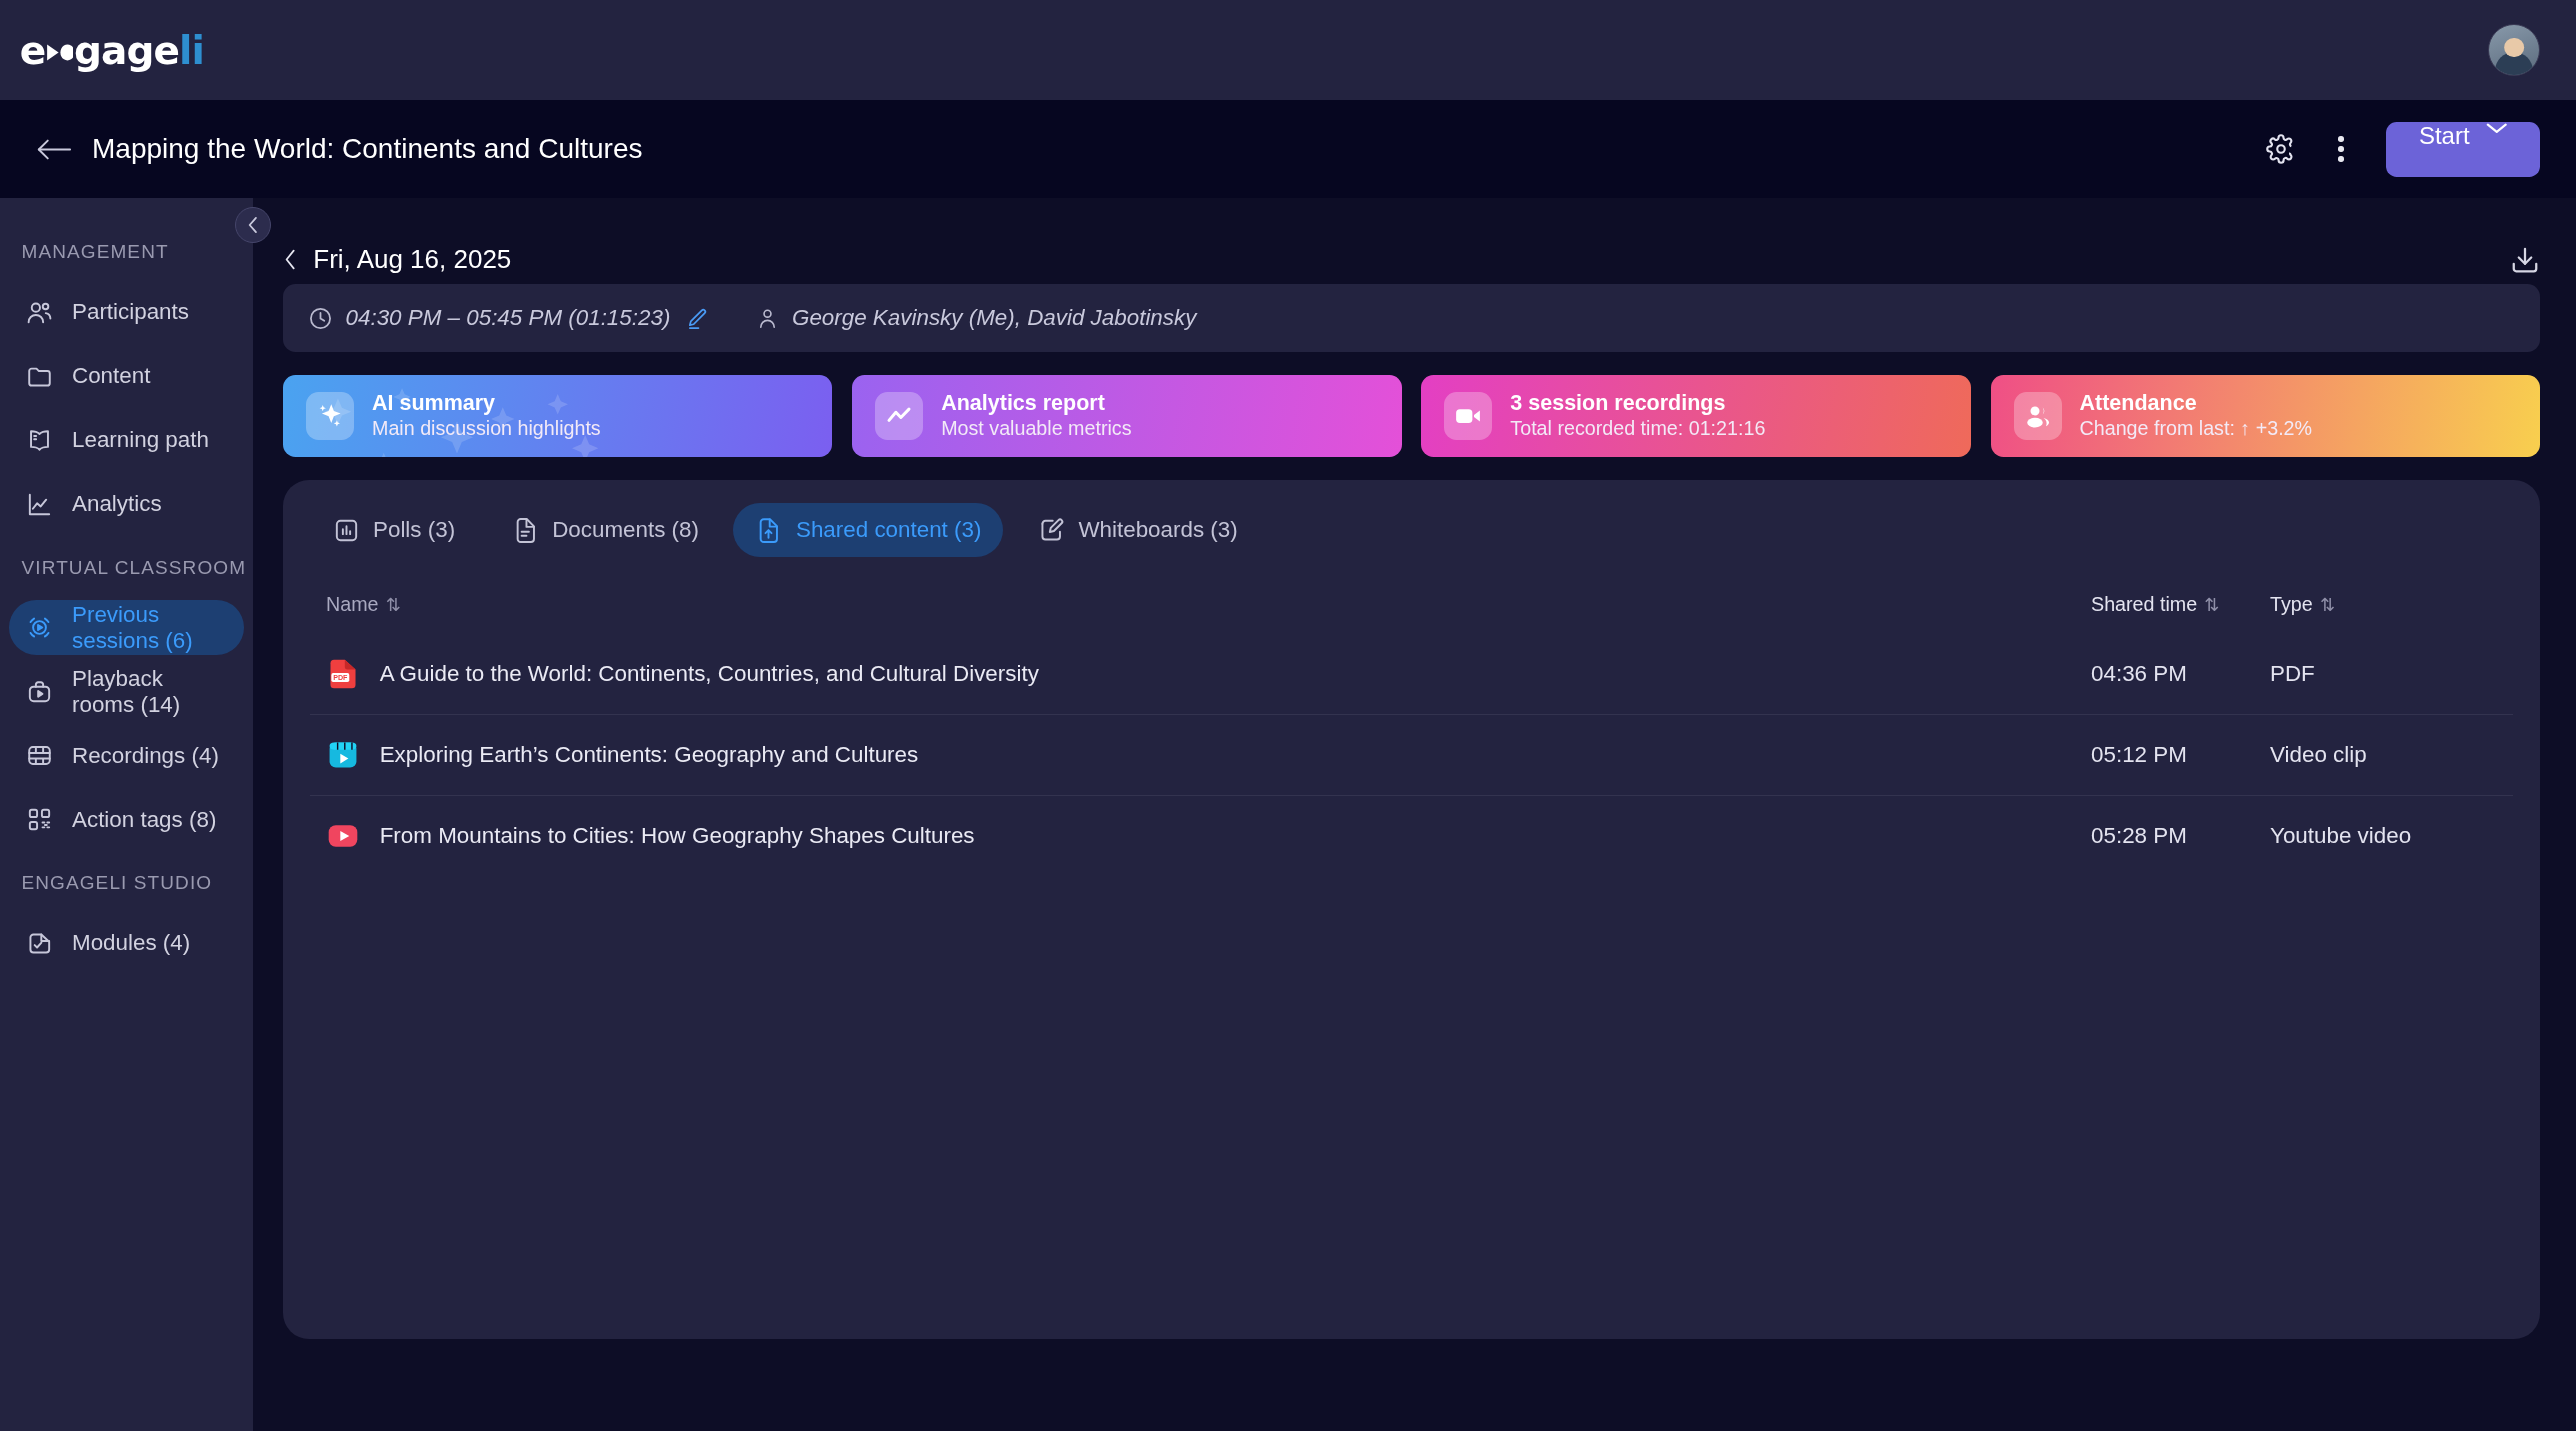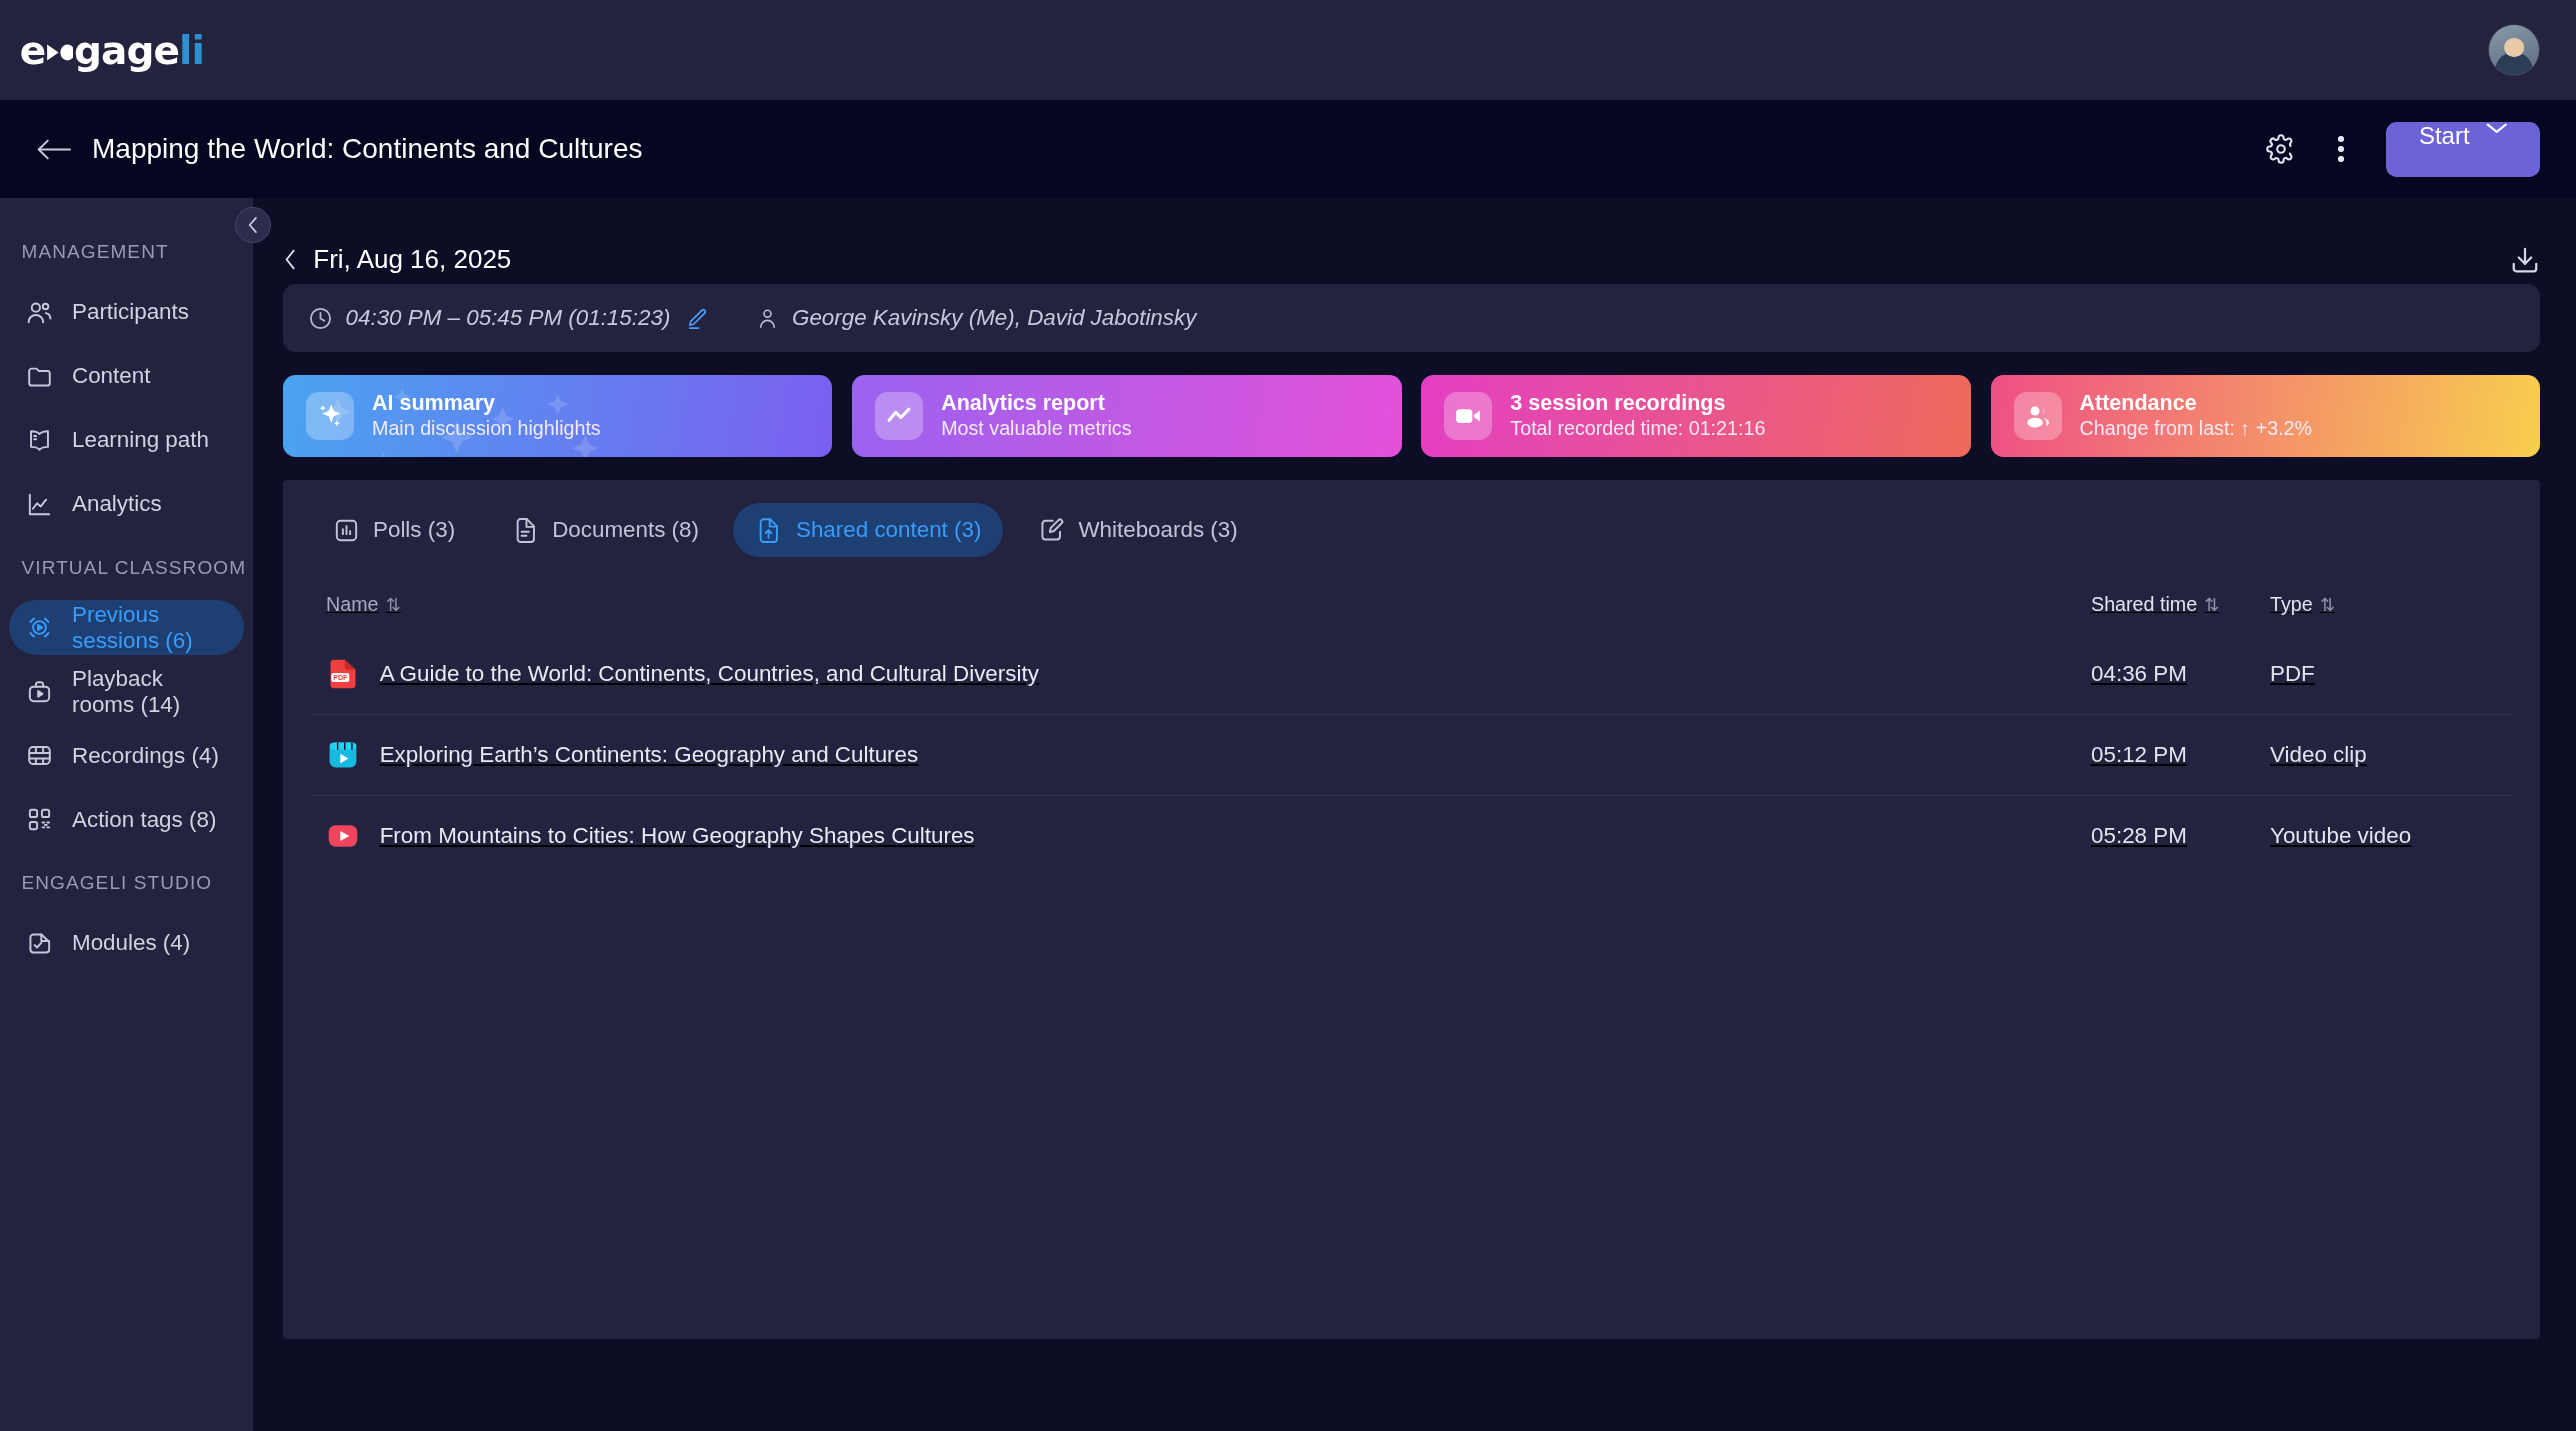--- a/index.html
+++ b/index.html
@@ -126,33 +126,33 @@
     display: flex; align-items: center; justify-content: center;
     flex: 0 0 48px; z-index: 2;
   }
   .gcard .txt { z-index: 2; }
   .gcard .t1 { font-size: 21.5px; font-weight: 700; color: #fff; line-height: 1.15; }
   .gcard .t2 { font-size: 19.7px; color: #f3eaf7; line-height: 1.3; }
   .stars { position:absolute; inset:0; z-index:1; opacity:.45; }
 
   
   .panel {
-    background: #232340; border-radius: 4px; margin-top: 23px;
+    background: #232340; border-radius: 26px; margin-top: 23px;
     height: 859px; padding: 23px 27px;
   }
   .tabs { display: flex; align-items: center; gap: 12.5px; }
   .tab {
     display: flex; align-items: center; gap: 12.5px;
     height: 54px; padding: 0 21.5px; border-radius: 27px;
     font-size: 22.4px; color: #c3c3d6; cursor: pointer;
   }
   .tab.active { background: #1d3f72; color: #3b9bfb; }
   .tab .ico { line-height:0; }
 
-  table { width: 100%; border-collapse: collapse; margin-top: 23px; text-decoration: underline; }
+  table { width: 100%; border-collapse: collapse; margin-top: 23px; }
   th {
     text-align: left; font-size: 19.7px; color: #a9a9c0; font-weight: 400;
     padding: 12.5px 0 18px 16px;
   }
   th .sort { margin-left: 7.2px; color: #8f8fa8; font-size: 18px; }
   td {
     font-size: 22.4px; color: #eaeaf4; padding: 23px 0 23px 16px;
     border-top: 0.9px solid #33334f; vertical-align: middle;
   }
   tbody tr:first-child td { border-top: none; }

